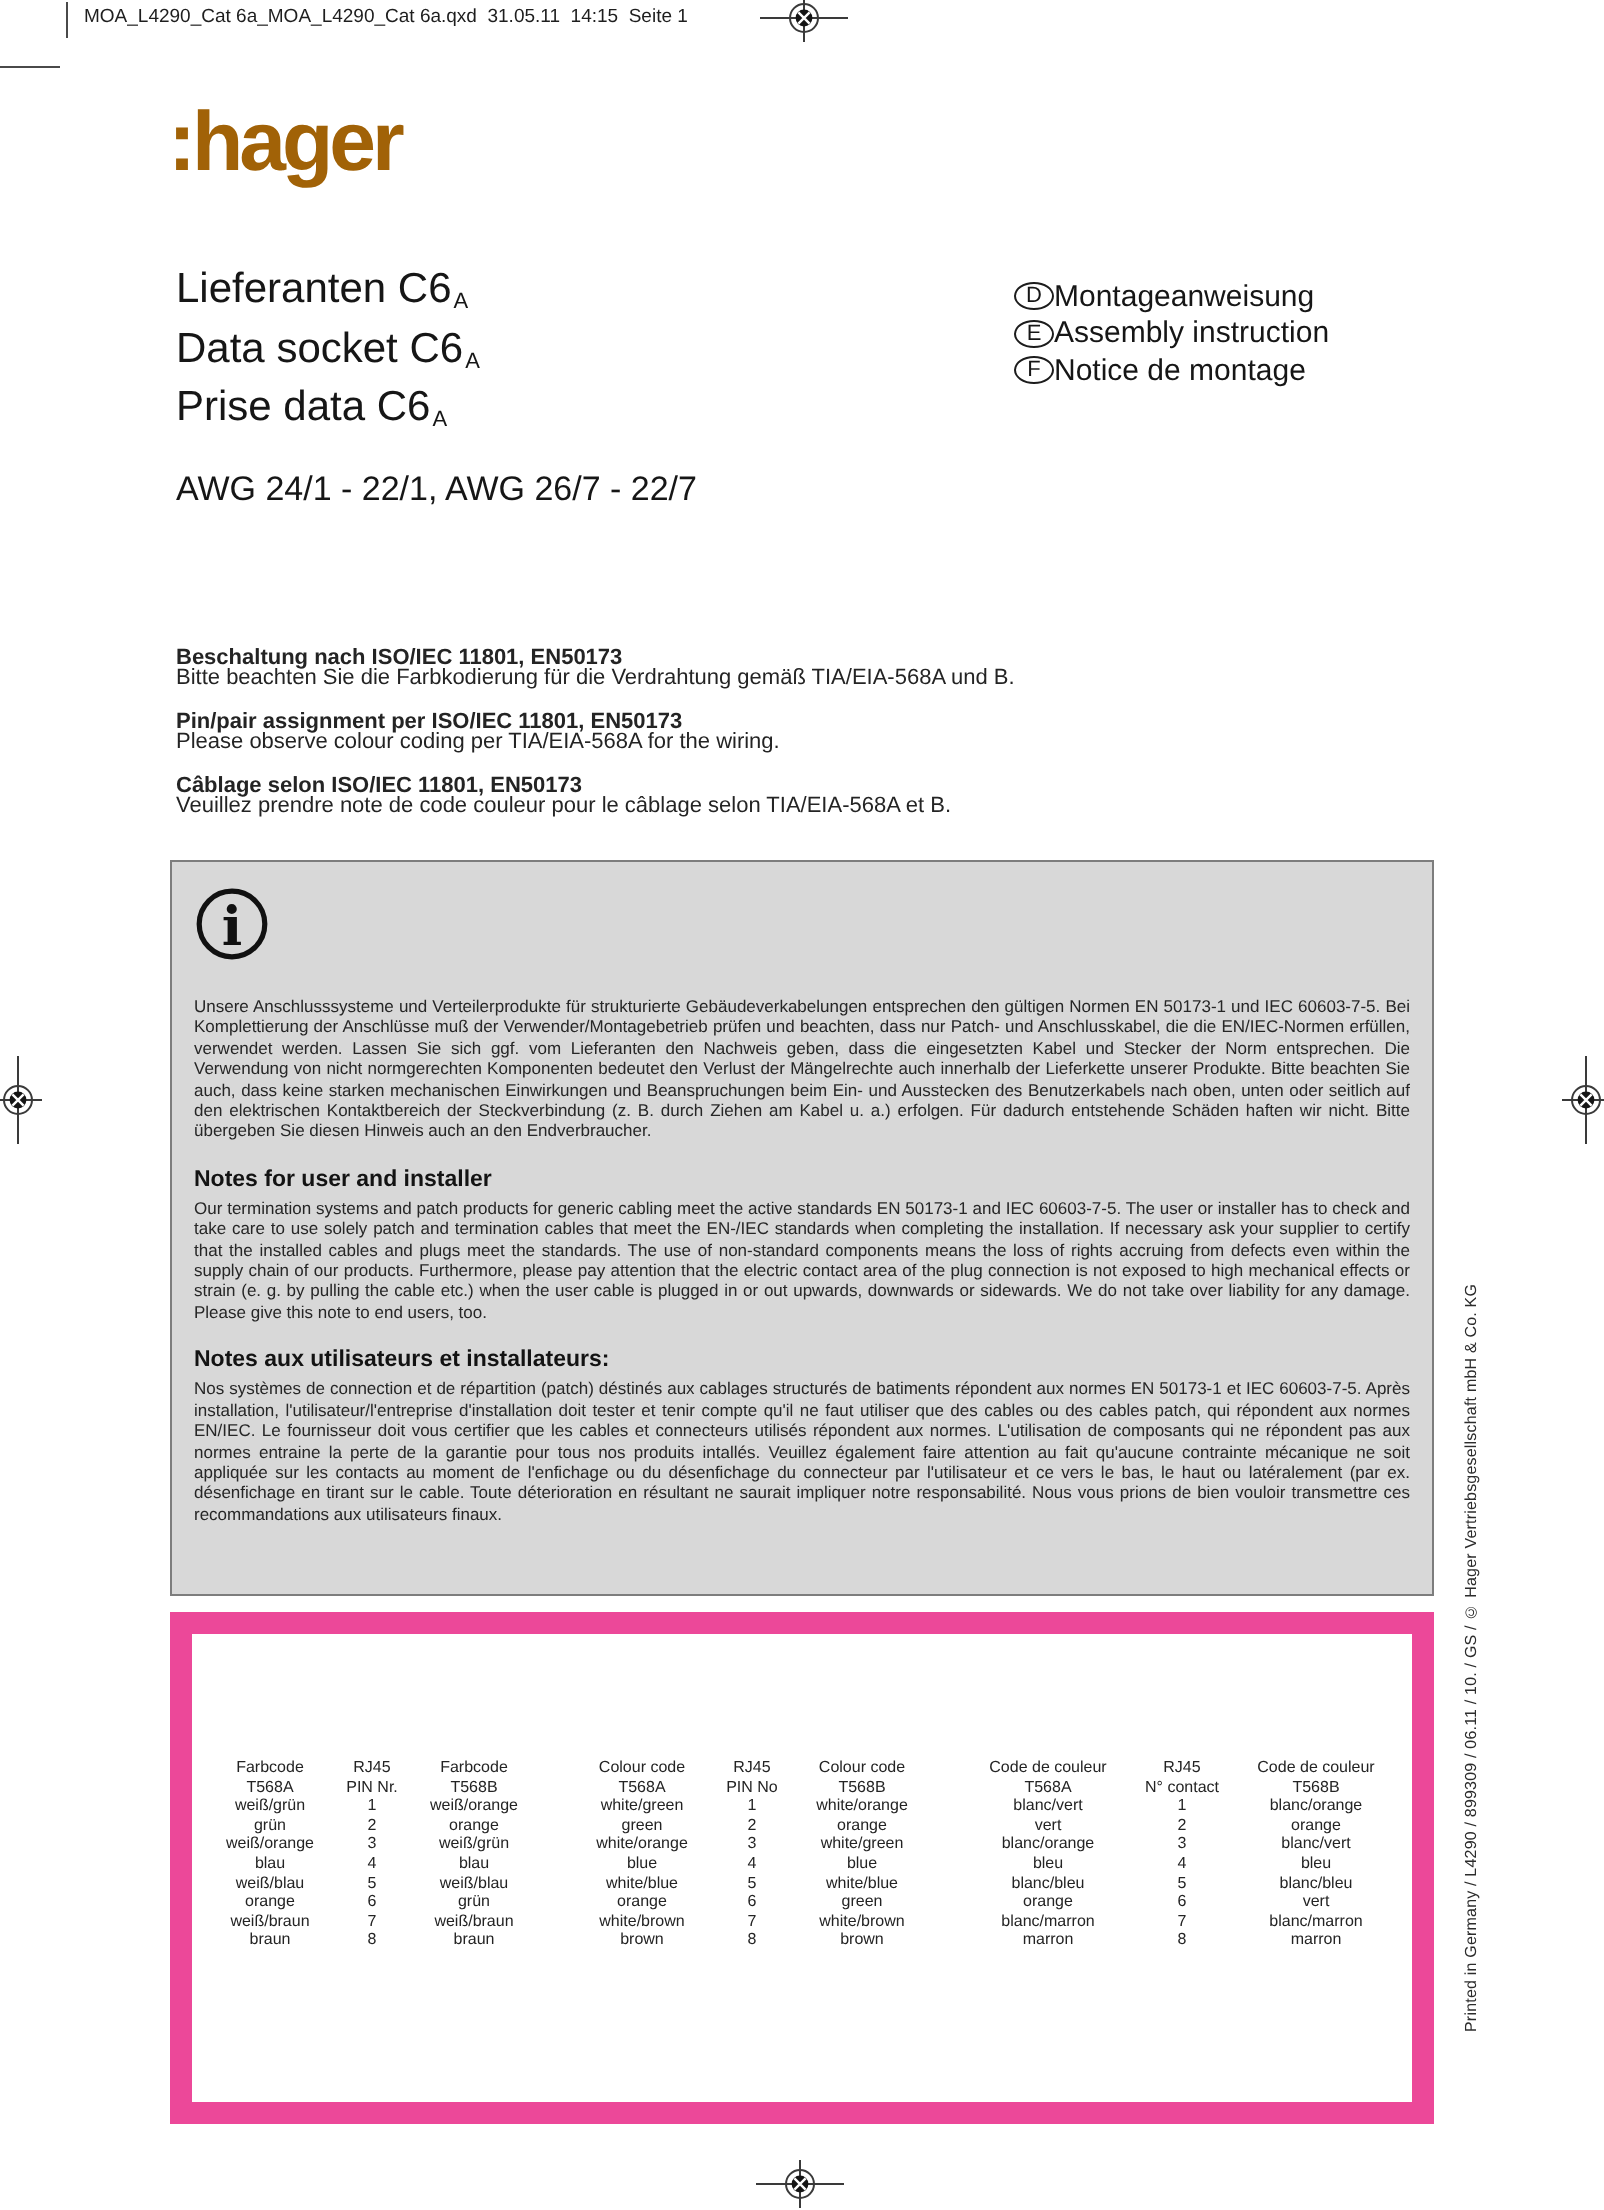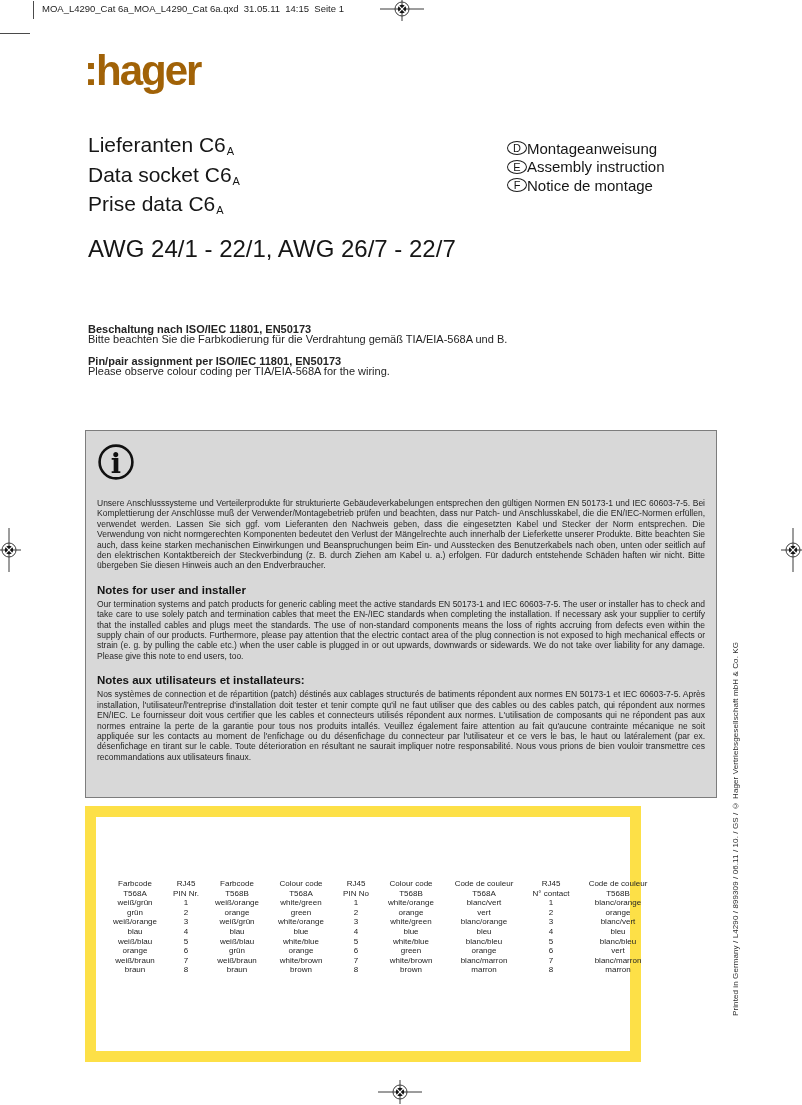--- a/index.html
+++ b/index.html
@@ -14,34 +14,34 @@
   .crop-h { position:absolute; left:0; top:33px; width:30px; height:1px; background:#4a4a4a; }
   .regmark { position:absolute; }
   
   .logo { position:absolute; left:84px; top:50px; font-size:42px; line-height:42px; font-weight:bold; letter-spacing:-2px; color:#a16207; }
   .titles { position:absolute; left:88px; top:132px; font-size:21px; line-height:26.5px; color:#161616; }
   .titles .sub { font-size:11px; position:relative; top:3px; left:1px; }
   .langs { position:absolute; left:507px; top:139px; }
   .lang-row { display:flex; align-items:center; height:18.5px; font-size:15px; color:#161616; }
   .lang-badge { display:inline-flex; align-items:center; justify-content:center; width:20px; height:14px;
     border:1.4px solid #1c1c1c; border-radius:50%; font-size:11px; flex:none; }
-  .awg { position:absolute; left:88px; top:235px; font-size:24px; color:#161616; }
+  .awg { position:absolute; left:88px; top:235px; font-size:17px; color:#161616; }
   .headline { position:absolute; left:88px; top:292px; font-size:20px; color:#161616; }
   
   .std-notes { position:absolute; left:88px; top:324px; font-size:11px; line-height:10px; color:#242424; }
   .std-note { margin-bottom:12px; }
   .std-note .t { font-weight:bold; }
   
   .info-box { position:absolute; left:85px; top:430px; width:632px; height:368px;
     background:#d8d8d8; border:1px solid #7d7d7d; padding:12px 11px 0 11px; }
   .info-icon-wrap { height:38px; margin-bottom:17px; }
   .info-section h3 { font-size:11.5px; line-height:13px; margin-bottom:2px; color:#131313; }
   .info-section p { font-size:8.5px; line-height:10.4px; text-align:justify; color:#262626; margin-bottom:13px; }
   
-  .table-box { position:absolute; left:85px; top:806px; width:556px; height:256px; background:#fde047; }
+  .table-box { position:absolute; left:85px; top:806px; width:632px; height:256px; background:#ec4899; }
   .table-panel { position:absolute; left:11px; top:11px; right:11px; bottom:11px; background:#ffffff; padding:62px 8px 0 8px; }
   .tables { display:flex; justify-content:space-between; }
   .ctable { font-size:8px; line-height:9.6px; color:#242424; }
   .trow { display:flex; }
   .trow.thead { margin-bottom:0; }
   .tcell { text-align:center; }
   .ctable.de .tcell:nth-child(1), .ctable.de .tcell:nth-child(3) { width:62px; }
   .ctable.de .tcell:nth-child(2) { width:40px; }
   .ctable.en .tcell:nth-child(1), .ctable.en .tcell:nth-child(3) { width:66px; }
   .ctable.en .tcell:nth-child(2) { width:44px; }
@@ -117,20 +117,24 @@
 
   <div class="std-notes">
     <div class="std-note">
       <div class="t">Beschaltung nach ISO/IEC 11801, EN50173</div>
       <div>Bitte beachten Sie die Farbkodierung für die Verdrahtung gemäß TIA/EIA-568A und B.</div>
     </div>
     <div class="std-note">
       <div class="t">Pin/pair assignment per ISO/IEC 11801, EN50173</div>
       <div>Please observe colour coding per TIA/EIA-568A for the wiring.</div>
     </div>
+    <div class="std-note">
+      <div class="t">Câblage selon ISO/IEC 11801, EN50173</div>
+      <div>Veuillez prendre note de code couleur pour le câblage selon TIA/EIA-568A et B.</div>
+    </div>
   </div>
 
   <div class="info-box">
     <div class="info-icon-wrap">
       <svg width="38" height="38" viewBox="0 0 38 38">
         <circle cx="19" cy="19" r="16.4" fill="none" stroke="#111" stroke-width="2.6"></circle>
         <text x="19" y="29.5" text-anchor="middle" font-family="DejaVu Serif, serif" font-size="27" font-weight="bold" fill="#111">i</text>
       </svg>
     </div>
     <div class="info-section">

